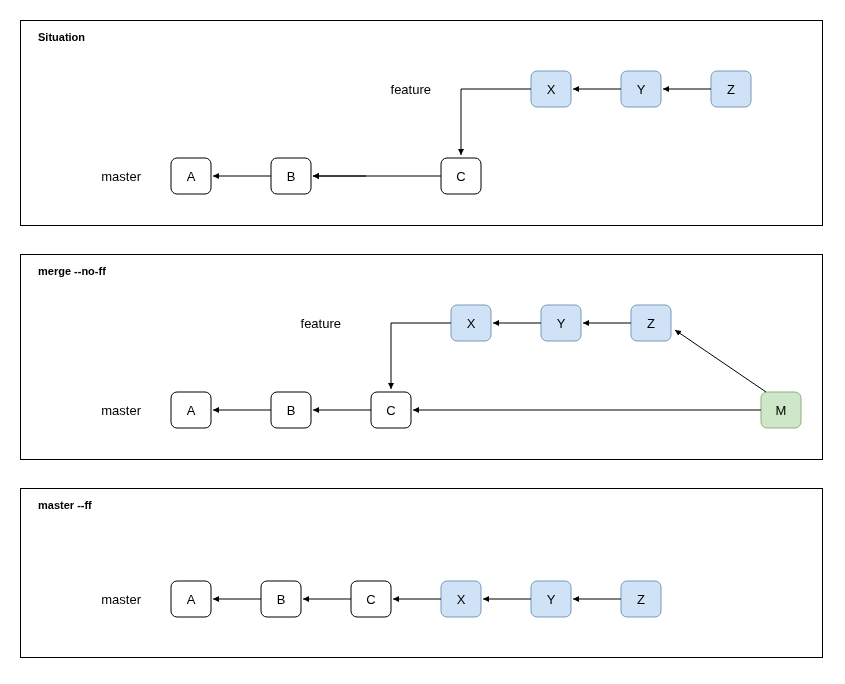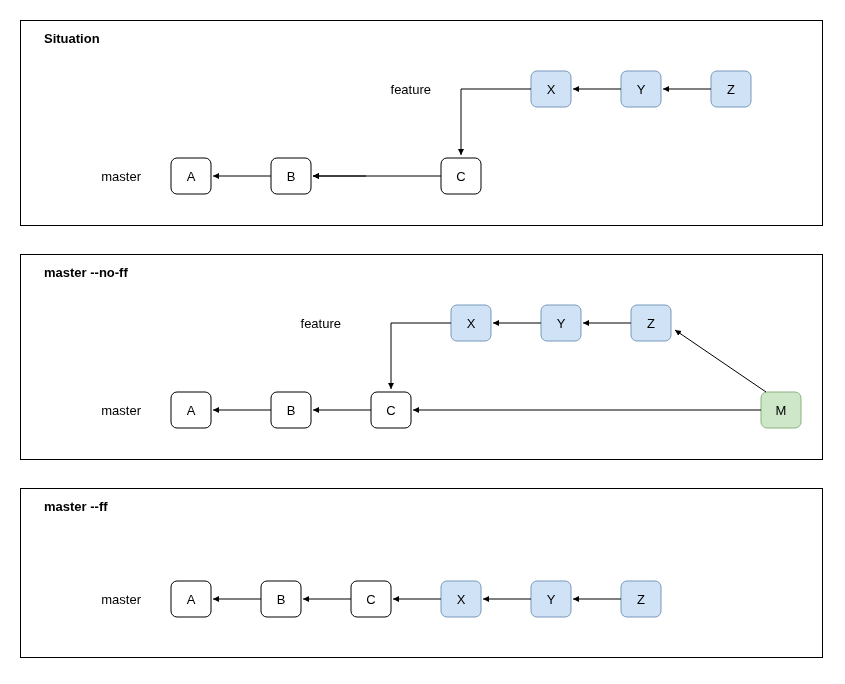--- a/index.html
+++ b/index.html
@@ -1,17 +1,17 @@
 <!DOCTYPE html>
 <html><head>
 <meta charset="utf-8">
 <style>
   body{margin:0;padding:20px;background:#fff;font-family:Arial,Helvetica,sans-serif;font-size:13px;color:#000}
   .panel{border:1px solid #000;width:803px;margin-bottom:28px;position:relative;box-sizing:border-box}
-  .title{position:absolute;font-weight:bold;top:10px;left:23px;font-size:13px}
+  .title{position:absolute;font-weight:bold;top:10px;left:17px;font-size:11px}
   svg{display:block}
   .commit{fill:#fff;stroke:#000;stroke-width:1;rx:6;ry:6}
   .feat{fill:#d0e2f5;stroke:#7799bb;stroke-width:1}
   .merge{fill:#cde7c8;stroke:#8bb37f;stroke-width:1}
   .lbl{font-size:13px;text-anchor:middle;dominant-baseline:central}
   .branch{font-size:13px;text-anchor:end;dominant-baseline:central}
 </style>
 </head>
 <body>
 
@@ -69,21 +69,21 @@
     <g>
         <rect class="commit" x="420" y="137" width="40" height="36" rx="6"></rect>
         <text class="lbl" x="440" y="155">C</text>
       </g>
     <line x1="420" y1="155" x2="292" y2="155" stroke="#000" marker-end="url(#a1)"></line>
     <polyline points="510,68 440,68 440,134" fill="none" stroke="#000" marker-end="url(#a1)"></polyline>
   </svg>
 </div>
 
 <div class="panel clean" style="height:206px">
-  <div class="title">master --no-ff</div>
+  <div class="title">merge --no-ff</div>
   <svg width="801" height="204">
     <defs>
         <marker id="a2" markerWidth="8" markerHeight="8" refX="6" refY="3" orient="auto">
           <path d="M0,0 L6,3 L0,6 Z" fill="#000"></path>
         </marker>
       </defs>
     <text class="branch" x="120" y="155">master</text>
     <text class="branch" x="320" y="68">feature</text>
 
     <g>

